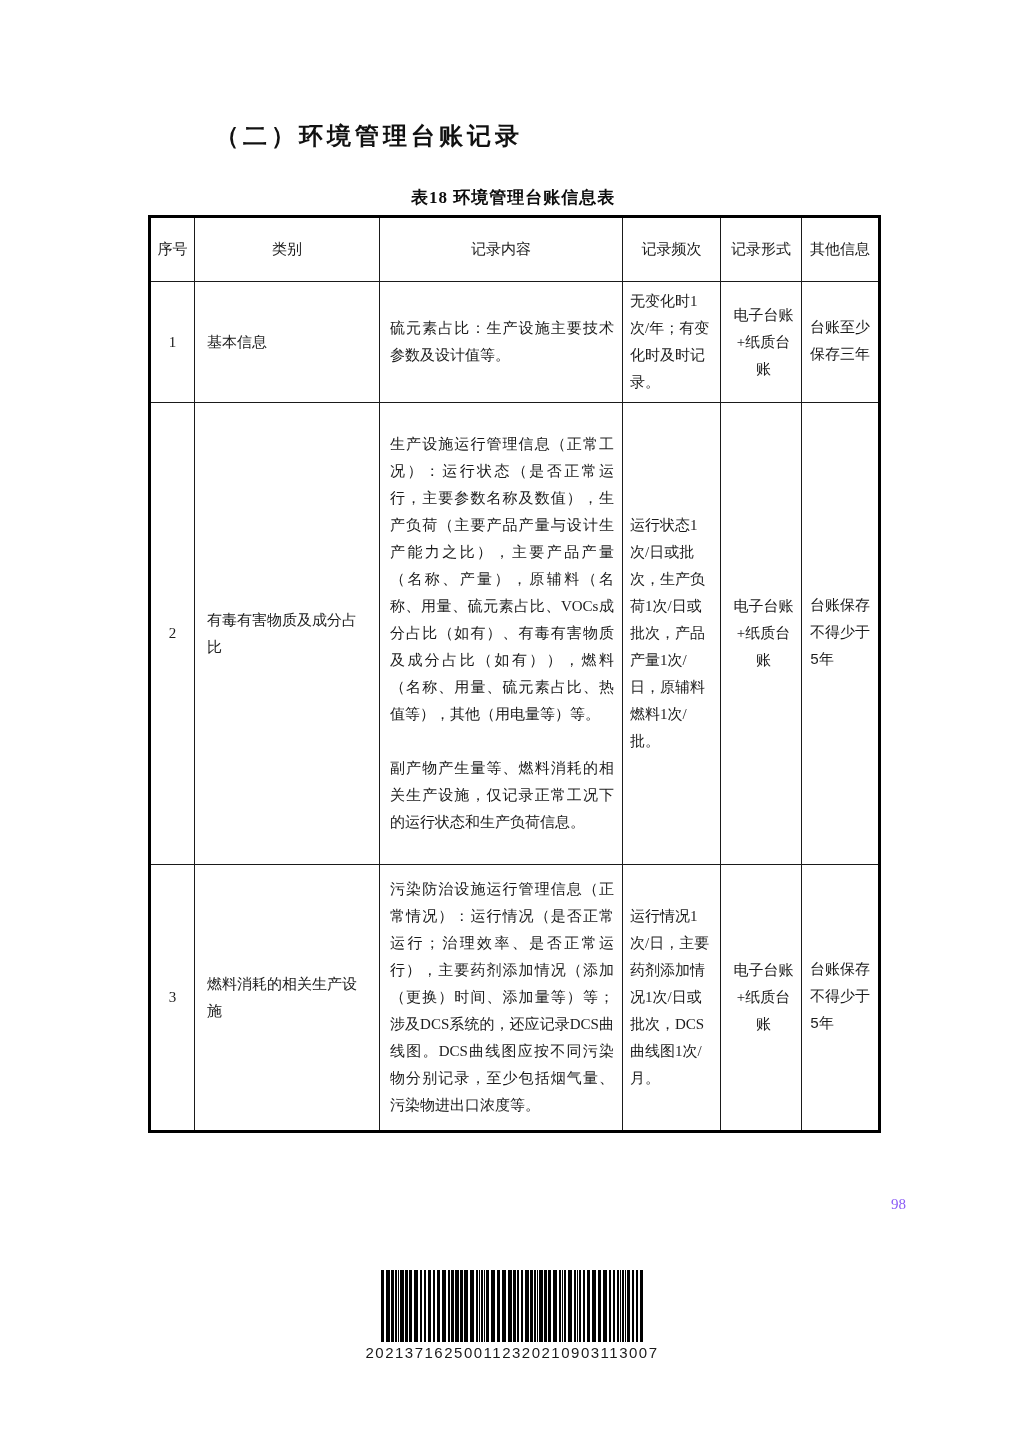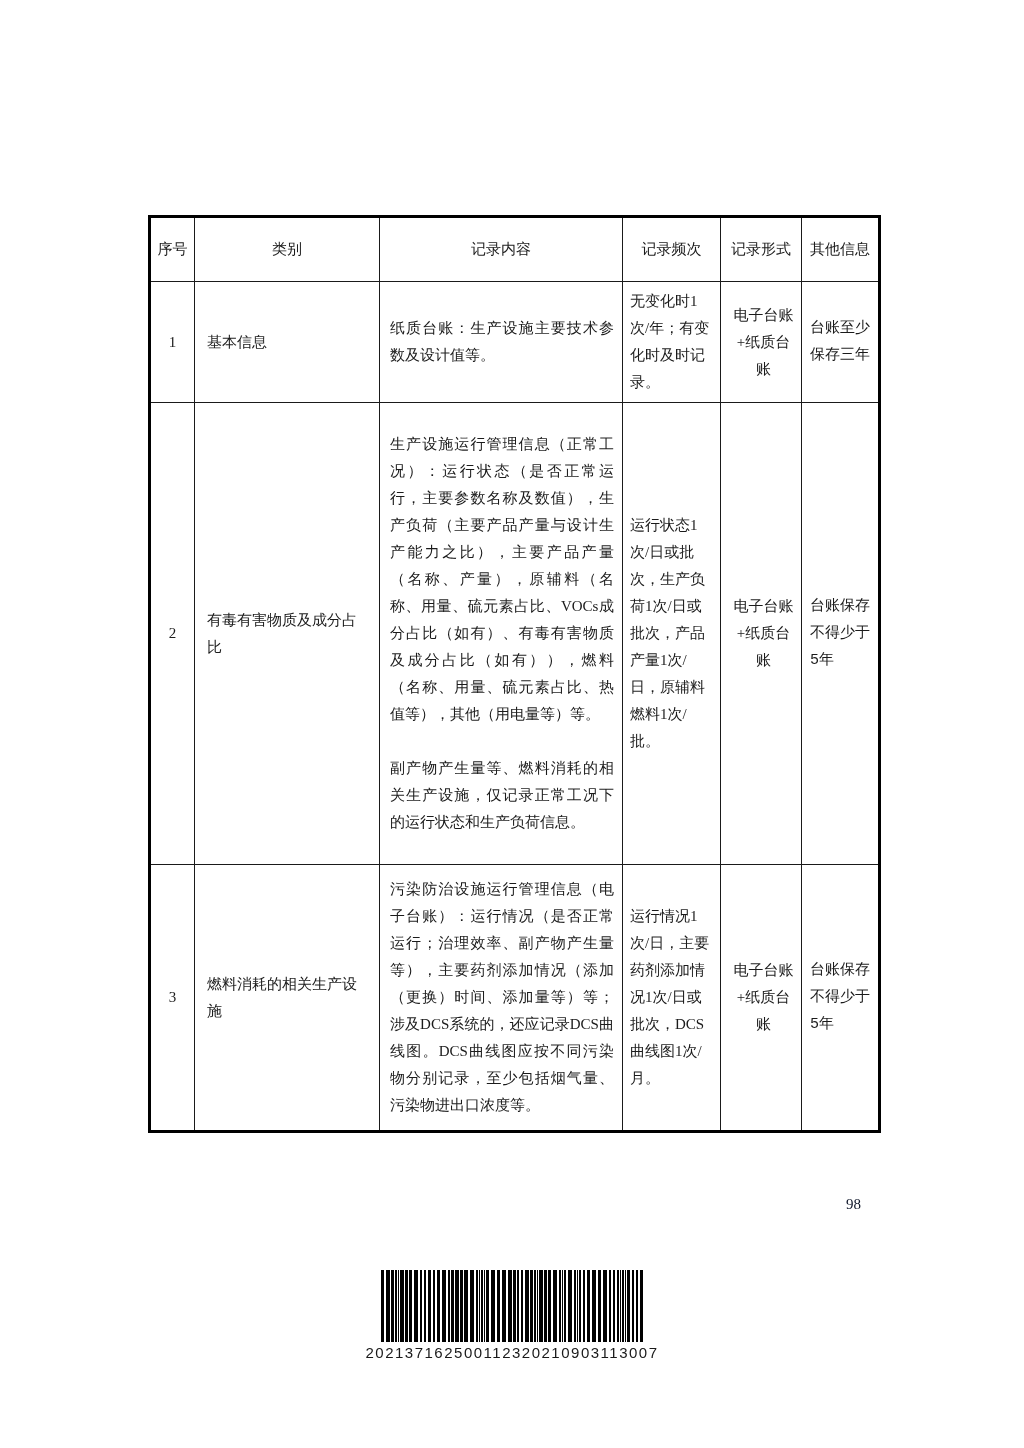--- a/index.html
+++ b/index.html
@@ -62,23 +62,23 @@
   .cell-cont { padding: 8px 8px 8px 10px; text-align: justify; }
   .cell-cont p + p { margin-top: 27px; }
   .cell-freq { padding: 6px 4px 6px 7px; }
   .cell-form { padding: 6px 4px 6px 9px; text-align: center; }
   .cell-other { padding: 6px 4px 6px 8px; font-family: Liberation Mono, monospace; }
 
   .page-number {
     position: absolute;
     left: 846px; top: 1196px;
     width: 60px;
-    text-align: left;
+    text-align: right;
     font-size: 15px;
-    color: #0f172a;
+    color: #8b5cf6;
   }
 
   .barcode-wrap {
     position: absolute;
     left: 0; top: 1270px;
     width: 1024px;
     display: flex;
     flex-direction: column;
     align-items: center;
   }
@@ -95,21 +95,23 @@
     font-size: 15px;
     color: #1a1a1a;
     letter-spacing: 1.5px;
   }
 </style>
 </head>
 <body>
 
 <div class="page">
 
-
+  <div class="section-heading">（二）环境管理台账记录</div>
+
+  <div class="table-title">表18 环境管理台账信息表</div>
 
   <table class="info-table">
     <colgroup>
       <col class="col-no">
         <col class="col-cat">
         <col class="col-cont">
       <col class="col-freq">
         <col class="col-form">
         <col class="col-other">
     </colgroup>
@@ -121,42 +123,42 @@
         <th>记录频次</th>
         <th>记录形式</th>
         <th>其他信息</th>
       </tr>
     </thead>
     <tbody>
       <tr style="height:113px;">
         <td class="cell-no">1</td>
         <td class="cell-cat">基本信息</td>
         <td class="cell-cont">
-          <p>纸质台账：生产设施主要技术参数及设计值等。</p>
+          <p>硫元素占比：生产设施主要技术参数及设计值等。</p>
         </td>
         <td class="cell-freq">无变化时1次/年；有变化时及时记录。</td>
         <td class="cell-form">电子台账+纸质台账</td>
         <td class="cell-other">台账至少保存三年</td>
       </tr>
       <tr style="height:462px;">
         <td class="cell-no">2</td>
         <td class="cell-cat">有毒有害物质及成分占比</td>
         <td class="cell-cont">
           <p>生产设施运行管理信息（正常工况）：运行状态（是否正常运行，主要参数名称及数值），生产负荷（主要产品产量与设计生产能力之比），主要产品产量（名称、产量），原辅料（名称、用量、硫元素占比、VOCs成分占比（如有）、有毒有害物质及成分占比（如有）），燃料（名称、用量、硫元素占比、热值等），其他（用电量等）等。</p>
           <p>副产物产生量等、燃料消耗的相关生产设施，仅记录正常工况下的运行状态和生产负荷信息。</p>
         </td>
         <td class="cell-freq">运行状态1次/日或批次，生产负荷1次/日或批次，产品产量1次/日，原辅料燃料1次/批。</td>
         <td class="cell-form">电子台账+纸质台账</td>
         <td class="cell-other">台账保存不得少于5年</td>
       </tr>
       <tr style="height:267px;">
         <td class="cell-no">3</td>
         <td class="cell-cat">燃料消耗的相关生产设施</td>
         <td class="cell-cont">
-          <p>污染防治设施运行管理信息（电子台账）：运行情况（是否正常运行；治理效率、副产物产生量等），主要药剂添加情况（添加（更换）时间、添加量等）等；涉及DCS系统的，还应记录DCS曲线图。DCS曲线图应按不同污染物分别记录，至少包括烟气量、污染物进出口浓度等。</p>
+          <p>污染防治设施运行管理信息（正常情况）：运行情况（是否正常运行；治理效率、是否正常运行），主要药剂添加情况（添加（更换）时间、添加量等）等；涉及DCS系统的，还应记录DCS曲线图。DCS曲线图应按不同污染物分别记录，至少包括烟气量、污染物进出口浓度等。</p>
         </td>
         <td class="cell-freq">运行情况1次/日，主要药剂添加情况1次/日或批次，DCS曲线图1次/月。</td>
         <td class="cell-form">电子台账+纸质台账</td>
         <td class="cell-other">台账保存不得少于5年</td>
       </tr>
     </tbody>
   </table>
 
   <div class="page-number">98</div>
 

